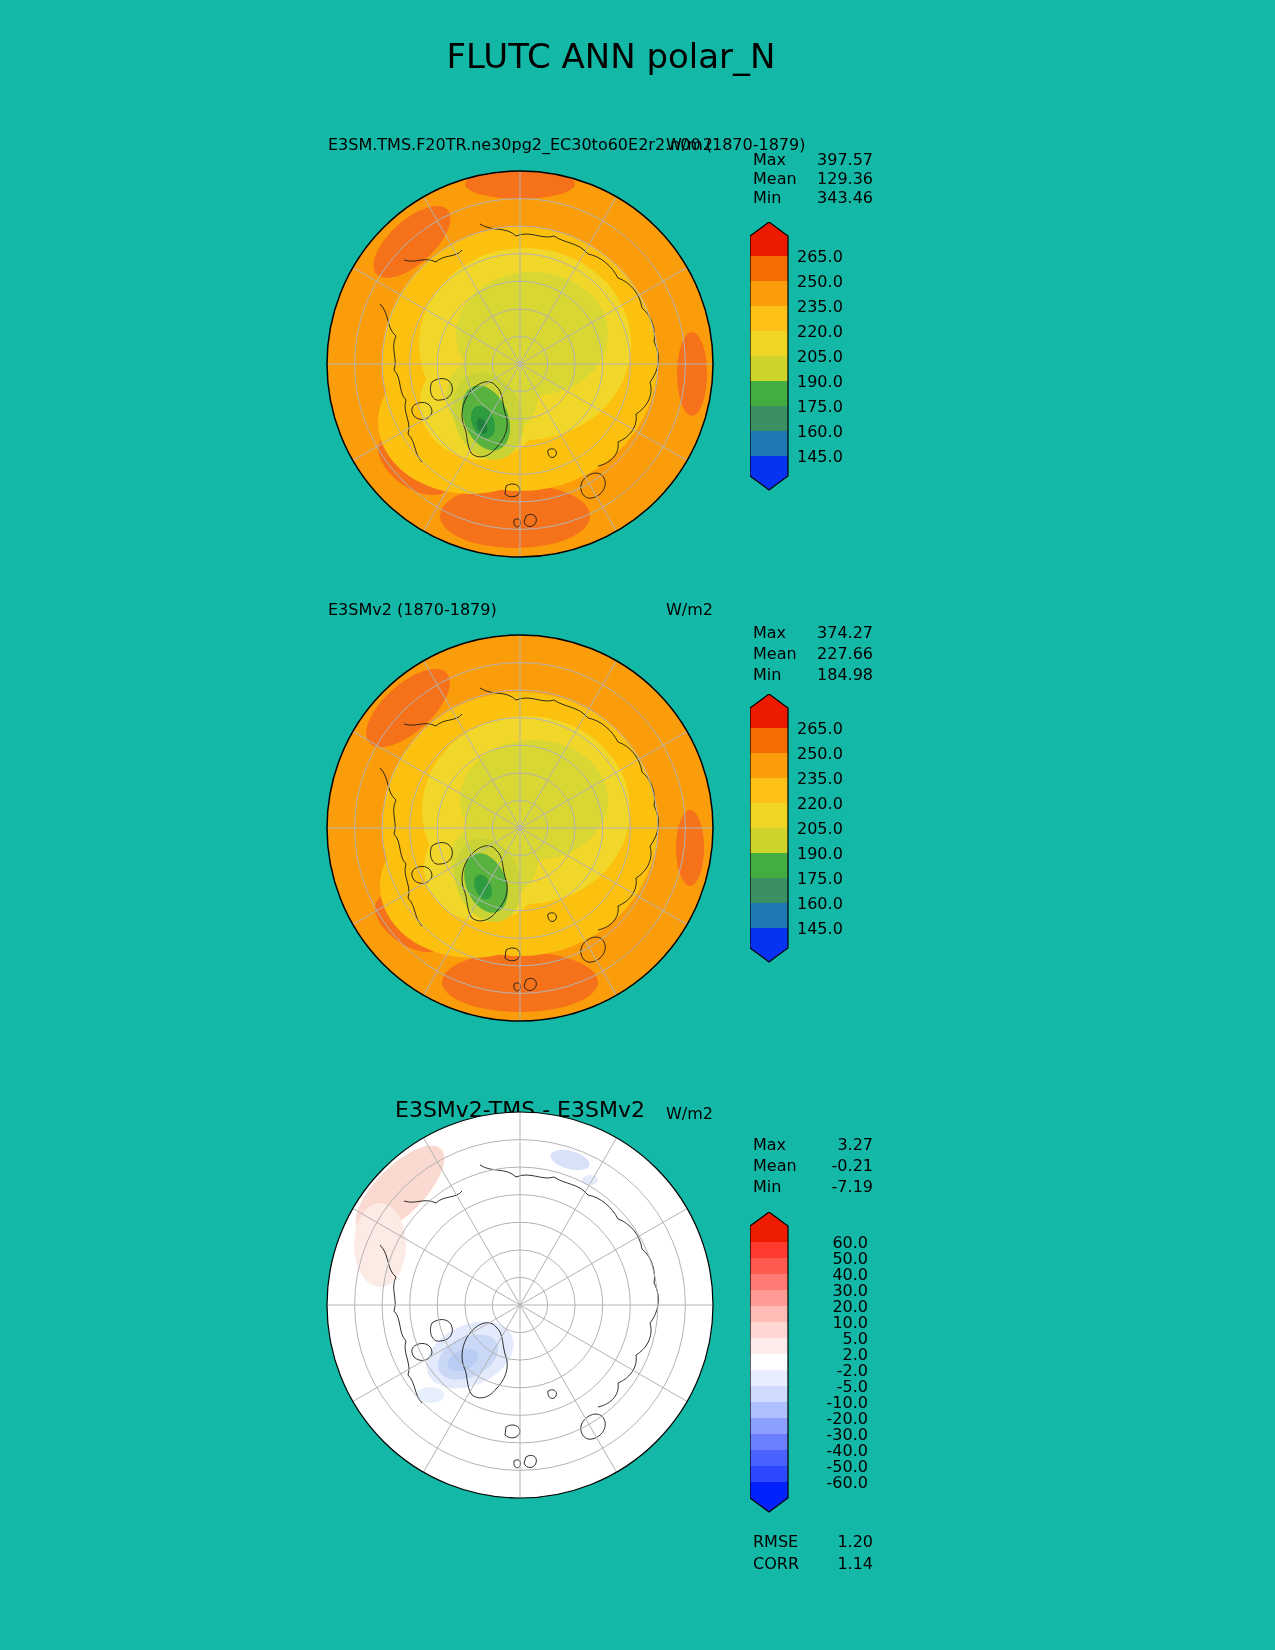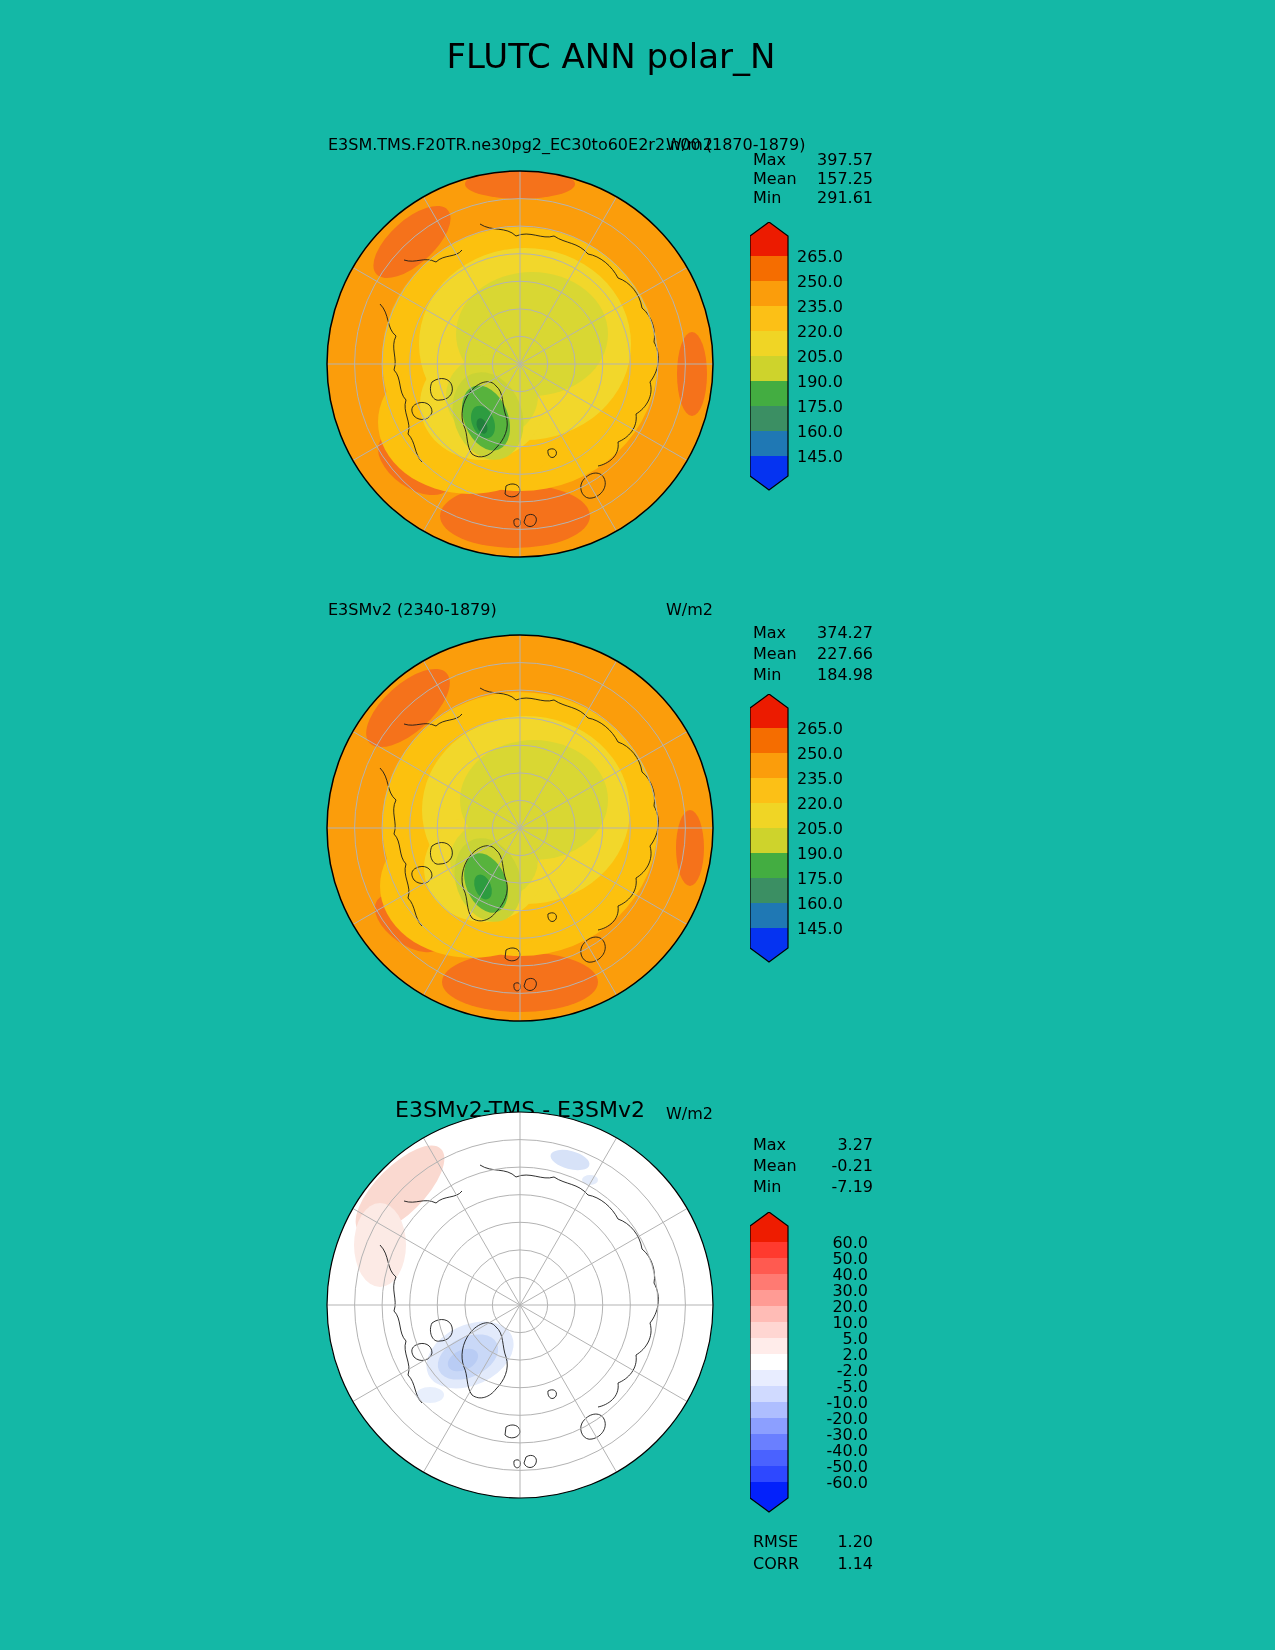--- a/index.html
+++ b/index.html
@@ -64,25 +64,25 @@
 
   <div class="panel-title" style="left:328px;top:135px">E3SM.TMS.F20TR.ne30pg2_EC30to60E2r2.n00 (1870-1879)</div>
   <div class="units" style="left:666px;top:135px">W/m2</div>
   <div class="stats" style="left:753px;top:150px">
     <div class="row">
       <span>Max</span>
       <span>397.57</span>
       </div>
     <div class="row">
       <span>Mean</span>
-      <span>157.25</span>
+      <span>129.36</span>
       </div>
     <div class="row">
       <span>Min</span>
-      <span>291.61</span>
+      <span>343.46</span>
       </div>
   </div>
 
   <svg class="map" style="left:320px;top:164px" viewBox="0 0 400 400">
     <g clip-path="url(#mapclip)">
       <rect x="0" y="0" width="400" height="400" fill="#FB9D0B"></rect>
       <ellipse cx="195" cy="352" rx="75" ry="32" fill="#F5721B"></ellipse>
       <ellipse cx="95" cy="300" rx="42" ry="24" fill="#F5721B" transform="rotate(35 95 300)"></ellipse>
       <ellipse cx="92" cy="78" rx="48" ry="22" fill="#F5721B" transform="rotate(-42 92 78)"></ellipse>
       <ellipse cx="200" cy="20" rx="55" ry="15" fill="#F5721B"></ellipse>
@@ -119,21 +119,21 @@
         <text x="47" y="64.5" font-size="16" text-anchor="start" fill="#000">250.0</text>
         <text x="47" y="89.5" font-size="16" text-anchor="start" fill="#000">235.0</text>
         <text x="47" y="114.5" font-size="16" text-anchor="start" fill="#000">220.0</text>
         <text x="47" y="139.5" font-size="16" text-anchor="start" fill="#000">205.0</text>
         <text x="47" y="164.5" font-size="16" text-anchor="start" fill="#000">190.0</text>
         <text x="47" y="189.5" font-size="16" text-anchor="start" fill="#000">175.0</text>
         <text x="47" y="214.5" font-size="16" text-anchor="start" fill="#000">160.0</text>
         <text x="47" y="239.5" font-size="16" text-anchor="start" fill="#000">145.0</text>
       </svg></div>
 
-  <div class="panel-title" style="left:328px;top:600px">E3SMv2 (2340-1879)</div>
+  <div class="panel-title" style="left:328px;top:600px">E3SMv2 (1870-1879)</div>
   <div class="units" style="left:666px;top:600px">W/m2</div>
   <div class="stats wide" style="left:753px;top:622px">
     <div class="row">
       <span>Max</span>
       <span>374.27</span>
       </div>
     <div class="row">
       <span>Mean</span>
       <span>227.66</span>
       </div>

